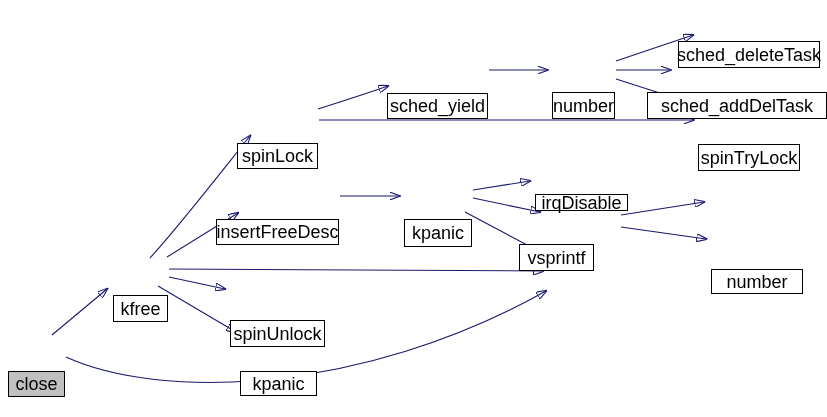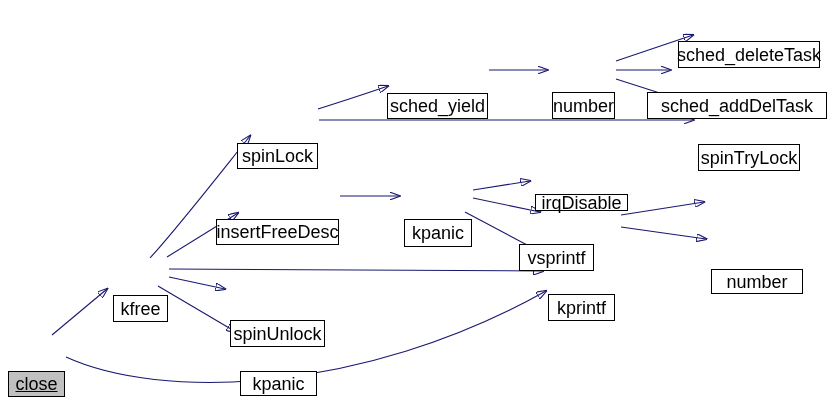--- a/index.html
+++ b/index.html
@@ -26,21 +26,21 @@
     box-sizing:border-box;
     border:1px solid var(--node_border);
     background:var(--node_fill);
     color:var(--text);
     display:flex;align-items:center;justify-content:center;
     font-size:18px;line-height:1;
     white-space:nowrap;
     cursor:pointer;
     margin-top:36px;
   }
-  .node.highlight{background:var(--highlight_fill);cursor:default;text-decoration:underline;}
+  .node.highlight{background:var(--highlight_fill);cursor:default;}
 </style>
 </head>
 <body>
 
 <div class="canvas">
 
   <svg class="edges" viewBox="0 0 827 417" xmlns="http://www.w3.org/2000/svg">
     <defs>
       <marker id="arrowhead" markerWidth="11" markerHeight="8" refX="9.5" refY="4" orient="auto" markerUnits="userSpaceOnUse">
         <path class="ah" d="M0,0 L11,4 L0,8 Z" stroke="none"></path>
@@ -87,19 +87,18 @@
 
   <div class="node" style="left:404px;top:183px;width:68px;height:28px">kpanic</div>
 
   <div class="node" style="left:535px;top:158px;width:93px;height:17px">irqDisable</div>
 
   <div class="node" style="left:519px;top:208px;width:75px;height:27px">vsprintf</div>
 
 
   <div class="node" style="left:711px;top:233px;width:92px;height:25px">number</div>
 
-  <div class="node" style="left:548px;top:258px;width:67px;height:27px">kprintf</div>
 
   <div class="node" style="left:230px;top:284px;width:95px;height:27px">spinUnlock</div>
 
   <div class="node" style="left:240px;top:335px;width:77px;height:25px">kpanic</div>
 
 </div>
 
 </body></html>

